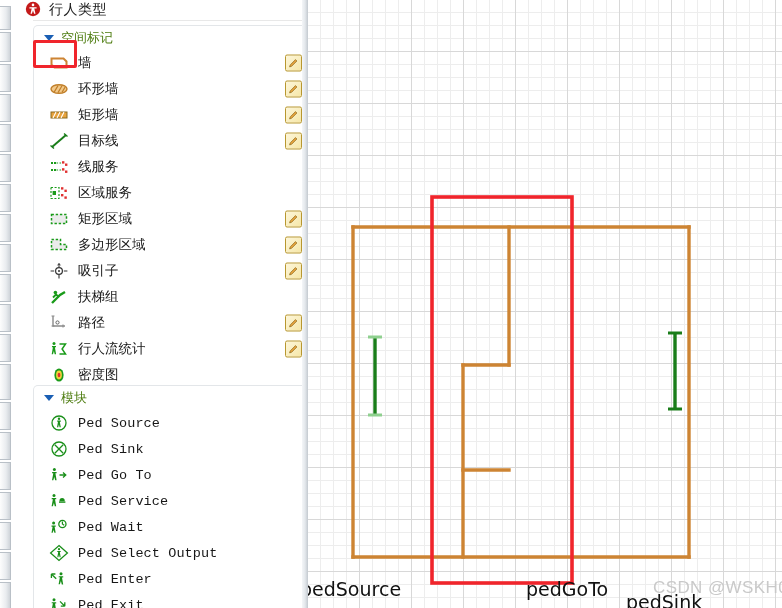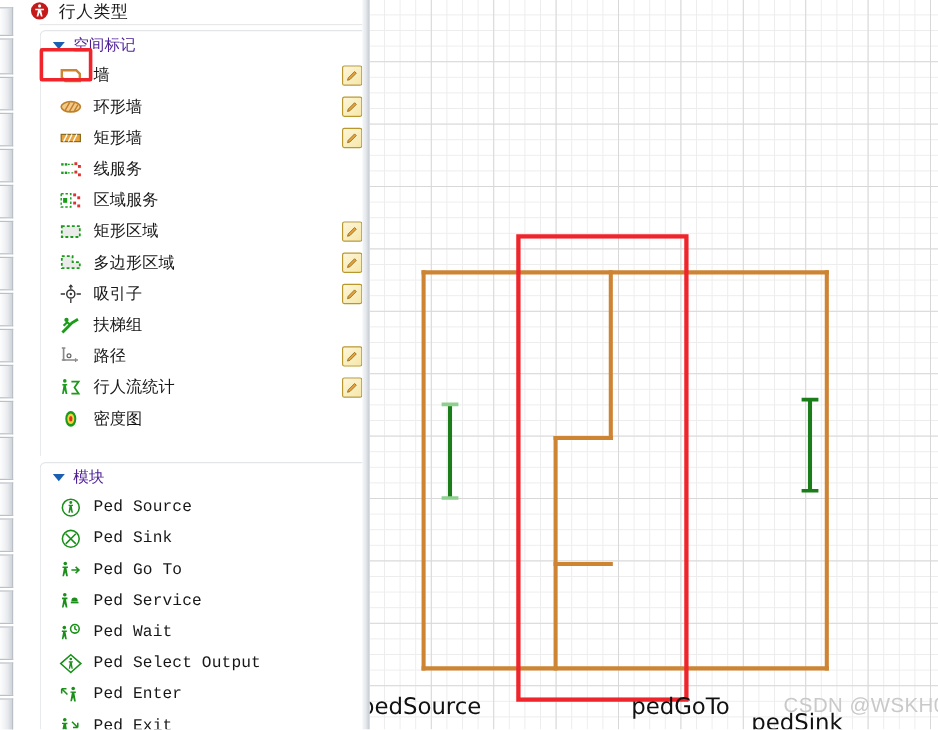--- a/index.html
+++ b/index.html
@@ -52,21 +52,21 @@
     box-sizing:border-box;
   }
   .group-hdr{
     height:24px;display:flex;align-items:center;padding-left:10px;
     font-size:13px;color:#1a5fb4;
   }
   .tri{
     width:0;height:0;border-left:5px solid transparent;border-right:5px solid transparent;
     border-top:6px solid #1a5fb4;margin-right:7px;
   }
-  .group-hdr .g-lbl{color:#4c1d95;}
+  .group-hdr .g-lbl{color:#4d7c0f;}
 
   .row{
     position:relative;height:26px;display:flex;align-items:center;
     padding-left:14px;box-sizing:border-box;
   }
   .row .ic{width:22px;height:20px;display:flex;align-items:center;justify-content:center;flex:0 0 22px;}
   .row .txt{margin-left:8px;font-size:13.5px;color:#171717;white-space:nowrap;}
   .row .txt.en{font-size:13.5px;letter-spacing:.1px;font-family:Liberation Mono, monospace;}
   .pencil{
     position:absolute;right:10px;top:50%;transform:translateY(-50%);
@@ -195,20 +195,35 @@
           </svg>
         </span>
         <span class="txt">矩形墙</span>
         <span class="pencil">
           <svg width="11" height="11" viewBox="0 0 11 11">
               <path d="M1.6 9.4l.6-2 5.3-5.3 1.4 1.4L3.6 8.8z" fill="#e8a33d" stroke="#8a6a1e" stroke-width=".7"></path>
             </svg>
         </span>
       </div>
 
+      <div class="row">
+        <span class="ic">
+          <svg width="20" height="18" viewBox="0 0 20 18">
+            <line x1="3" y1="15" x2="17" y2="3" stroke="#1a7d1a" stroke-width="2"></line>
+            <line x1="1.5" y1="13.5" x2="5" y2="16.5" stroke="#1a7d1a" stroke-width="1.4"></line>
+            <line x1="15" y1="1.5" x2="18.5" y2="4.5" stroke="#1a7d1a" stroke-width="1.4"></line>
+          </svg>
+        </span>
+        <span class="txt">目标线</span>
+        <span class="pencil">
+          <svg width="11" height="11" viewBox="0 0 11 11">
+              <path d="M1.6 9.4l.6-2 5.3-5.3 1.4 1.4L3.6 8.8z" fill="#e8a33d" stroke="#8a6a1e" stroke-width=".7"></path>
+            </svg>
+        </span>
+      </div>
 
       <div class="row">
         <span class="ic">
           <svg width="20" height="18" viewBox="0 0 20 18">
             <g fill="#1a9b1a">
                 <rect x="2" y="4" width="2" height="2"></rect>
                 <rect x="5" y="4" width="2" height="2"></rect>
                 <rect x="2" y="11" width="2" height="2"></rect>
                 <rect x="5" y="11" width="2" height="2"></rect>
               </g>

